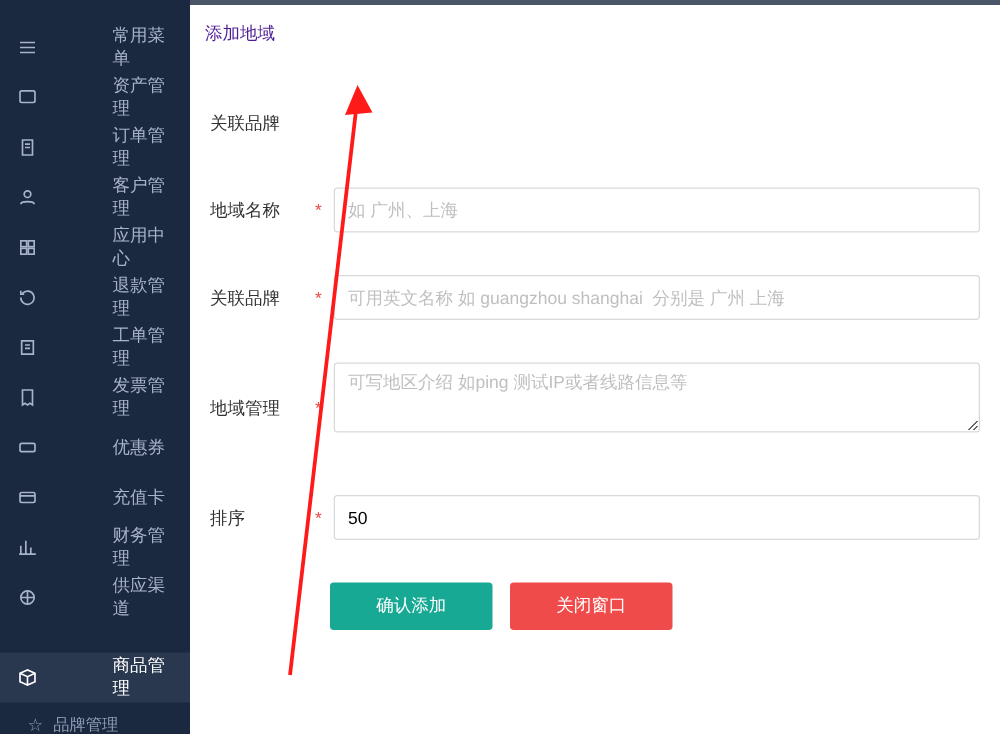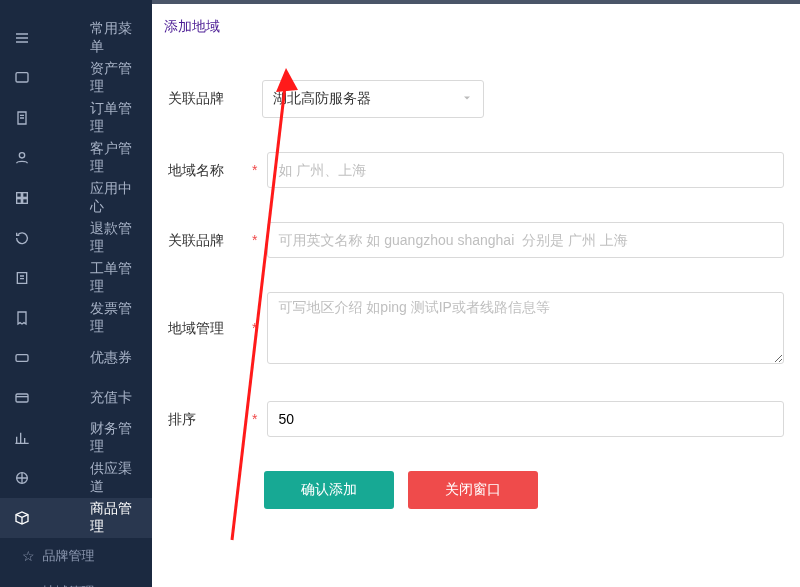--- a/index.html
+++ b/index.html
@@ -1,38 +1,38 @@
 <!DOCTYPE html>
 <html><head>
 <meta charset="utf-8">
 <style>
   html,body{margin:0;padding:0;font-family:"Microsoft YaHei","PingFang SC",Arial,sans-serif;font-size:14px;color:#333;background:#fff;}
   .app{display:flex;min-height:587px;width:800px;position:relative;overflow:hidden;box-sizing:border-box;}
   
   .sidebar{width:152px;background:#1b2940;flex:none;padding-top:18px;box-sizing:border-box;}
   .side-item{display:flex;align-items:center;height:40px;padding:0 14px;color:#a8b3c7;cursor:pointer;font-size:14px;position:relative;gap:48px;}
-  .side-item.active{background:#29374f;color:#ffffff;}
+  .side-item.active{background:#29374f;color:#ffffff;margin-top:24px;}
   .side-item .icon{width:16px;height:16px;margin-right:12px;display:inline-flex;align-items:center;justify-content:center;}
   .side-item svg{width:16px;height:16px;stroke:currentColor;fill:none;}
   .sub-item{display:flex;align-items:center;height:36px;padding-left:22px;color:#8f9bb3;font-size:13px;cursor:pointer;}
   .sub-item .star{color:#8f9bb3;margin-right:8px;font-size:14px;}
   
   .main{flex:1;background:#ffffff;display:flex;flex-direction:column;min-width:0;}
   .titlebar{height:4px;background:#4a5568;}
   .page-title{padding:14px 0 14px 12px;font-size:14px;color:#4c1d95;border-bottom:0px solid #eee;}
   .form{padding:30px 16px 0 16px;}
   .row{display:flex;align-items:flex-start;margin-bottom:34px;}
   .lbl{width:80px;min-width:80px;text-align:left;color:#333;font-size:14px;line-height:36px;}
   .req{color:#f04848;margin-left:4px;margin-right:10px;line-height:36px;}
   .ctrl{flex:1;min-width:0;}
   .select{width:200px;height:36px;border:1px solid #d9d9d9;border-radius:3px;display:flex;align-items:center;justify-content:space-between;padding:0 10px;cursor:pointer;color:#333;background:#fff;position:relative;}
   .select svg{width:12px;height:12px;fill:#bbb;}
   .input{width:100%;height:36px;border:1px solid #d9d9d9;border-radius:3px;padding:0 10px;box-sizing:border-box;font-family:inherit;font-size:14px;}
   .input::placeholder{color:#bfbfbf;}
-  .textarea{width:100%;height:72px;border:1px solid #d9d9d9;border-radius:3px;padding:6px 10px;box-sizing:border-box;font-family:inherit;font-size:14px;resize:vertical;}
+  .textarea{width:100%;height:56px;border:1px solid #d9d9d9;border-radius:3px;padding:6px 10px;box-sizing:border-box;font-family:inherit;font-size:14px;resize:vertical;}
   .textarea::placeholder{color:#bfbfbf;}
   .row.sort .input{width:100%;}
   .actions{display:flex;gap:14px;padding-left:96px;}
   .btn{height:38px;padding:0 37px;border:none;border-radius:3px;color:#fff;font-size:14px;cursor:pointer;font-family:inherit;}
   .btn-confirm{background:#17a994;}
   .btn-close{background:#ef4b4b;}
   
   .arrow-svg{position:absolute;pointer-events:none;left:152px;top:0;width:648px;height:587px;}
 </style>
 </head>
@@ -167,28 +167,20 @@
 
   <div class="main">
     <div class="titlebar"></div>
     <div class="page-title">添加地域</div>
 
     <div class="form">
 
       <div class="row">
         <span class="lbl">关联品牌</span>
         <span class="req"></span>
-        <div class="ctrl">
-          <div class="select">
-            <span>湖北高防服务器</span>
-            <span><svg viewBox="0 0 24 24">
-                  <path d="M6 9l6 6 6-6" fill="#bbb"></path>
-                </svg></span>
-          </div>
-        </div>
       </div>
 
       <div class="row">
         <span class="lbl">地域名称</span>
         <span class="req">*</span>
         <div class="ctrl">
           <input class="input" placeholder="如 广州、上海" style="">
         </div>
       </div>
 

